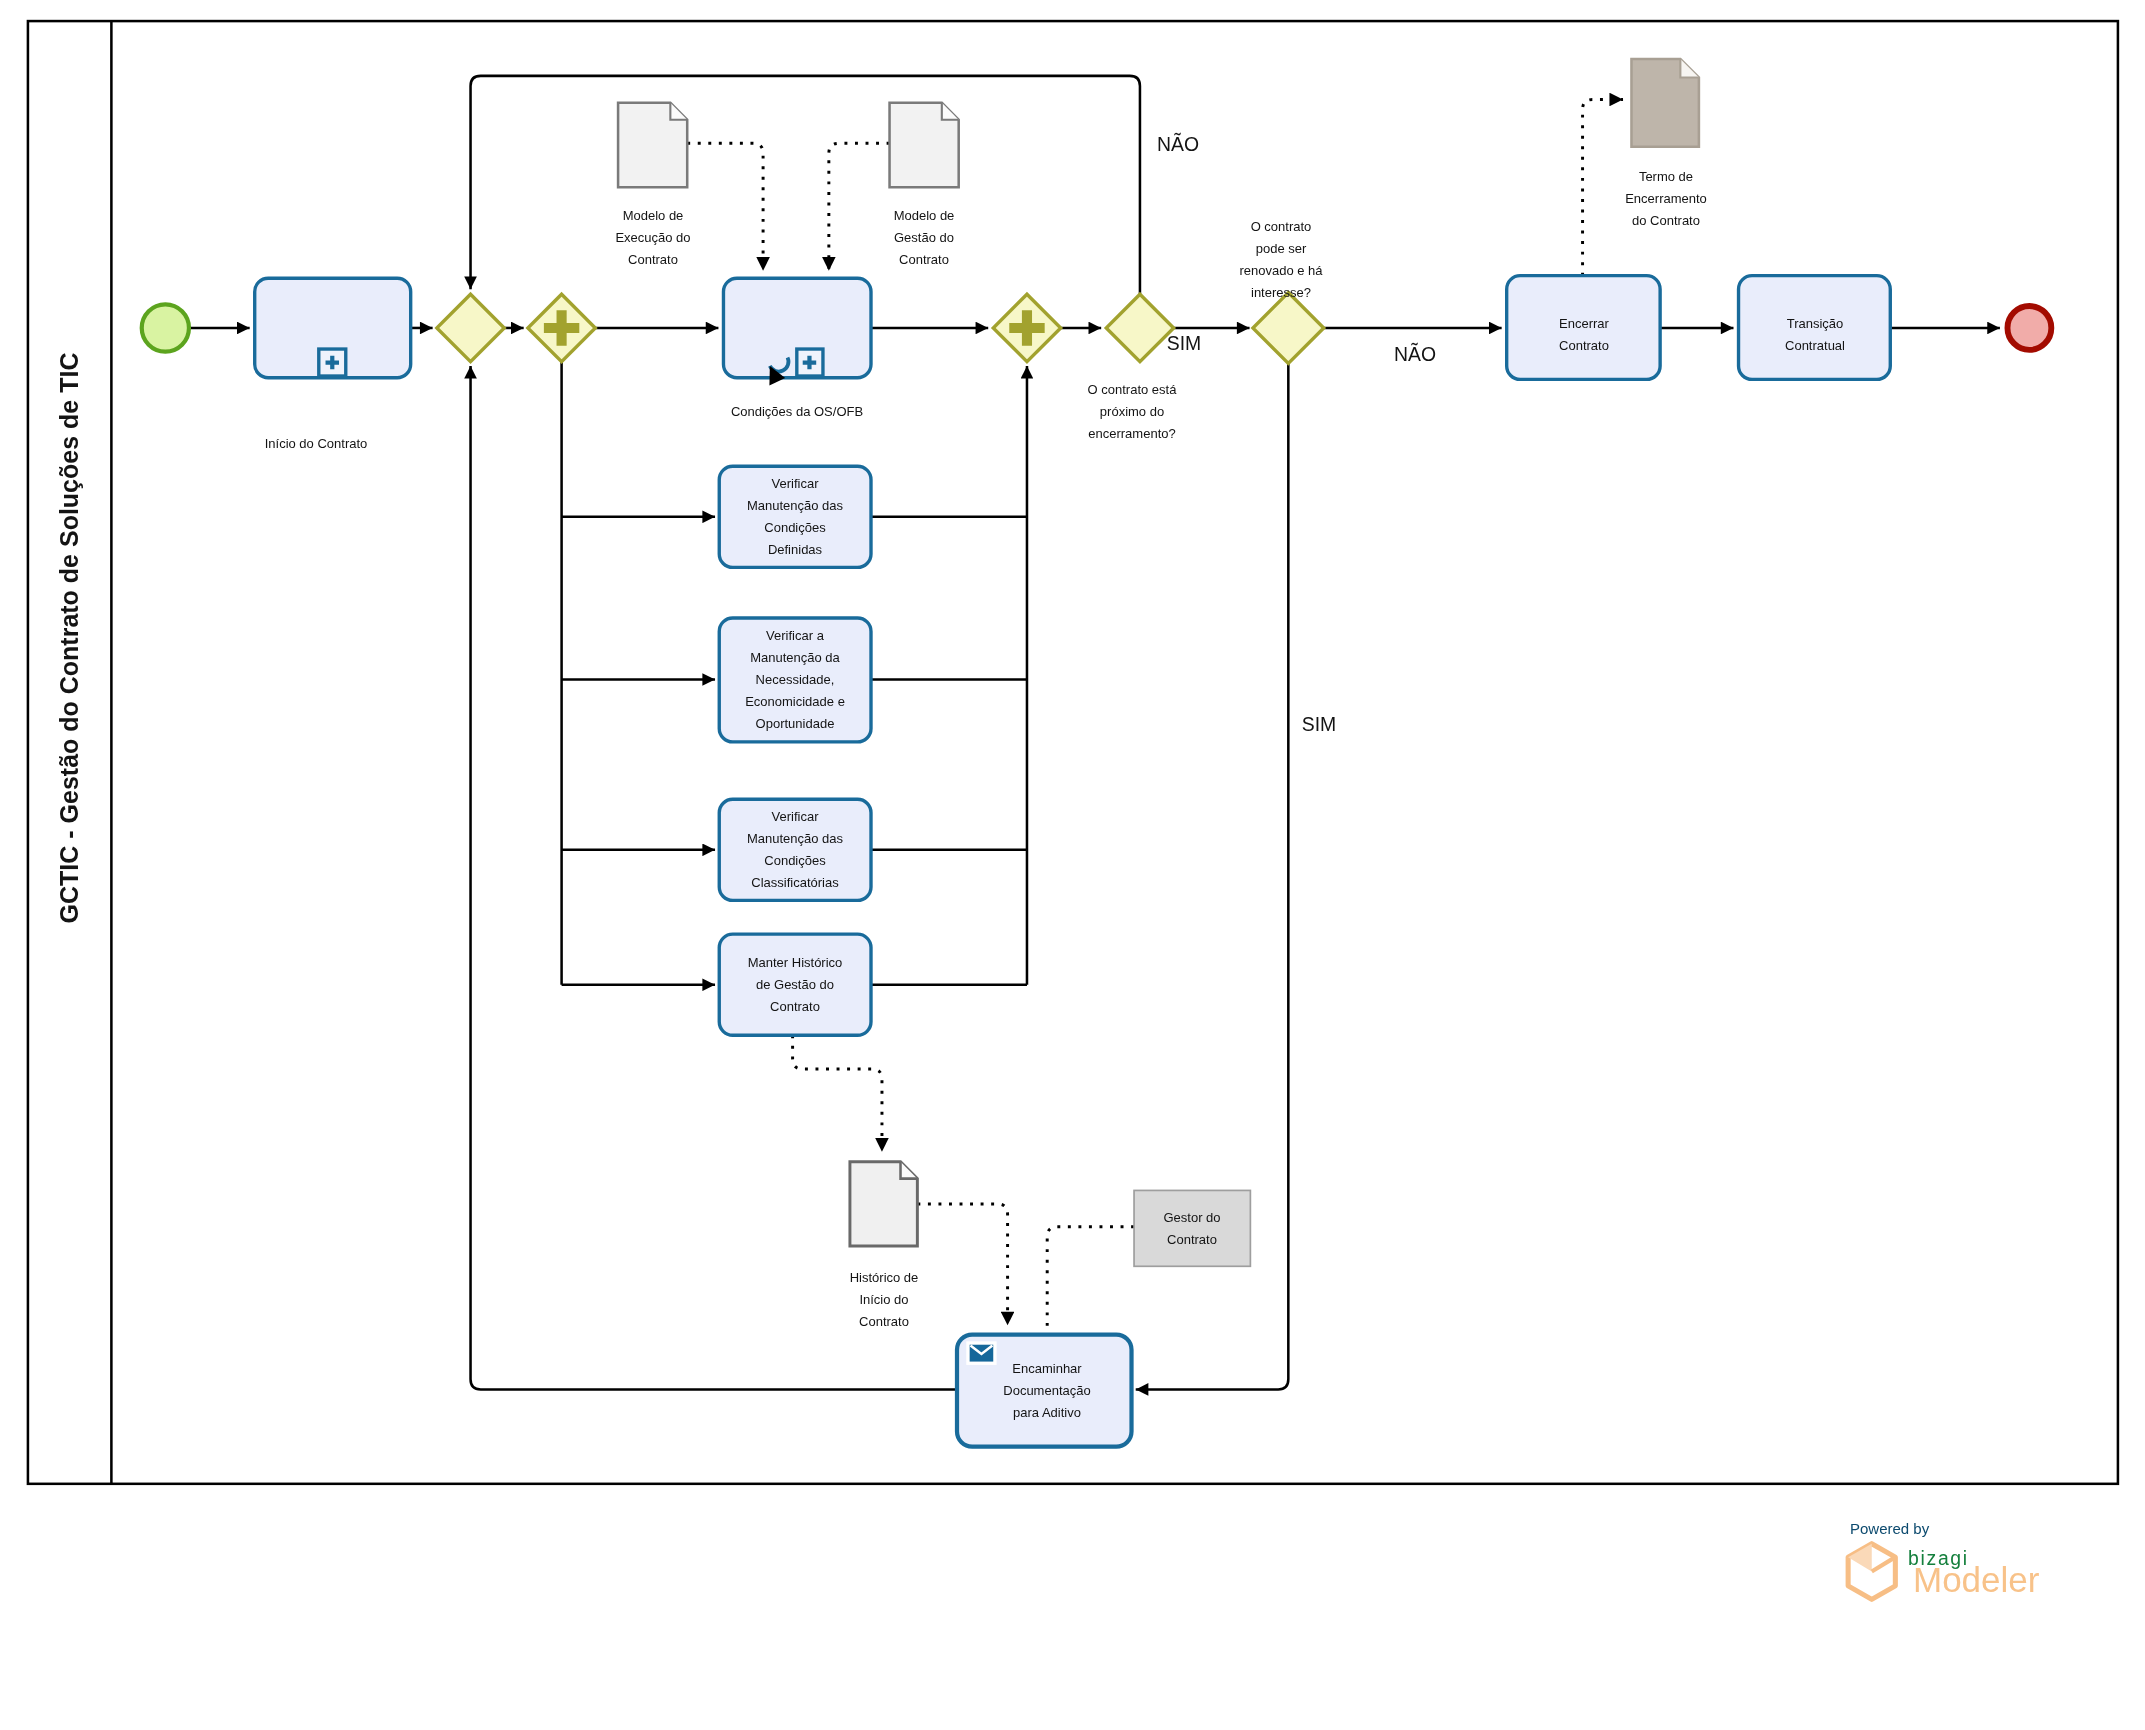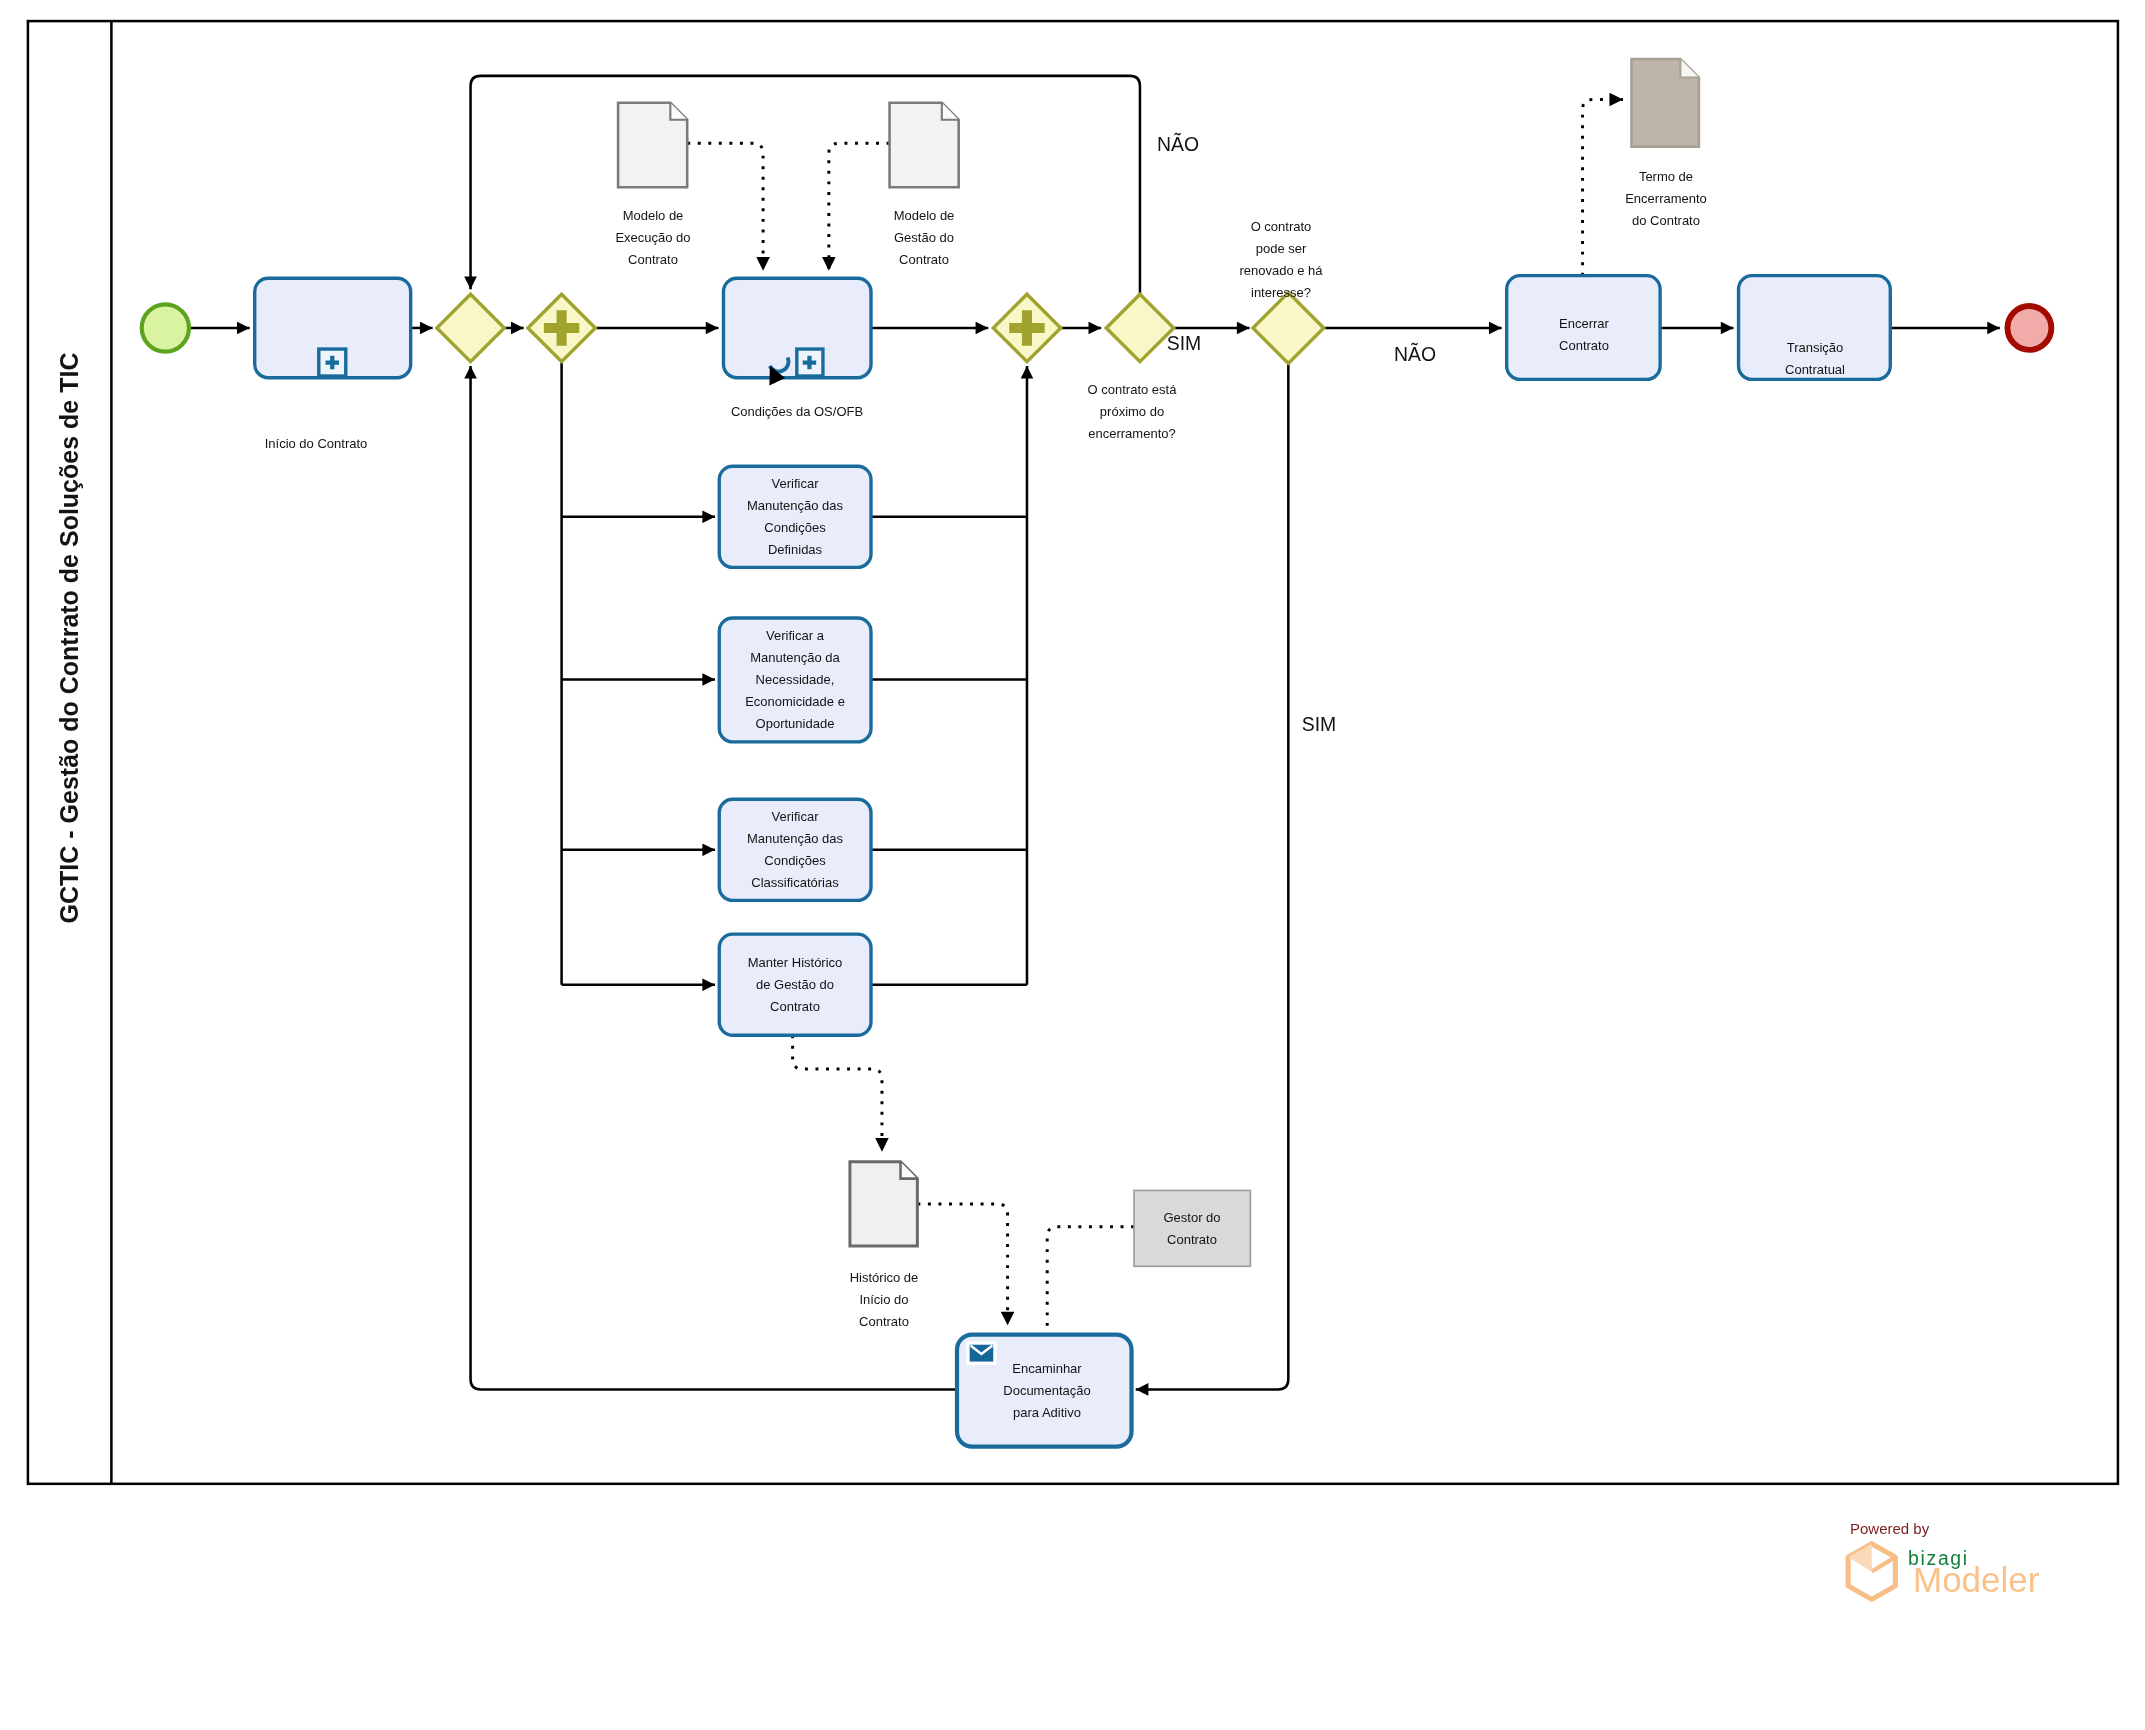--- a/index.html
+++ b/index.html
@@ -4,21 +4,21 @@
 <style>
   html,body{margin:0;padding:0;background:#fff;}
   body{position:relative;width:2145px;height:1730px;font-family:"Liberation Sans",sans-serif;overflow:hidden;}
   svg#diagram{position:absolute;left:0;top:0;}
   .lbl{position:absolute;transform:translate(-50%,-50%);text-align:center;white-space:pre-line;
        font-size:13px;line-height:22px;color:#141414;}
   .lane-title{font-weight:bold;font-size:25px;white-space:nowrap;
        transform:translate(-50%,-50%) rotate(-90deg);}
   .edge-lbl{font-size:19.4px;}
   .logo-text{position:absolute;white-space:nowrap;}
-  .powered{font-size:15px;color:#7f1d1d;}
+  .powered{font-size:15px;color:#0c4a6e;}
   .brand{font-size:19.4px;color:#15803d;letter-spacing:1.7px;}
   .product{font-size:35px;color:#F8C289;margin-left:8px;}
 </style>
 </head>
 <body>
 
 <svg id="diagram" width="2145" height="1730" viewBox="0 0 2544 2052" xmlns="http://www.w3.org/2000/svg">
   <defs>
     <marker id="arrow" viewBox="0 0 6 6" refX="6" refY="3" markerWidth="6.5" markerHeight="5" orient="auto" markerUnits="strokeWidth">
         <path d="M0,0 L6,3 L0,6 Z" fill="#000"></path>
@@ -158,21 +158,21 @@
 Condições
 Classificatórias</div>
 <div class="lbl" style="left:795px;top:985px;">Manter Histórico
 de Gestão do
 Contrato</div>
 <div class="lbl" style="left:1047px;top:1391px;">Encaminhar
 Documentação
 para Aditivo</div>
 <div class="lbl" style="left:1584px;top:335px;">Encerrar
 Contrato</div>
-<div class="lbl" style="left:1815px;top:335px;margin-top:24px;">Transição
+<div class="lbl" style="left:1815px;top:335px;">Transição
 Contratual</div>
 
 <div class="lbl" style="left:1132px;top:412px;">O contrato está
 próximo do
 encerramento?</div>
 <div class="lbl" style="left:1281px;top:260px;">O contrato
 pode ser
 renovado e há
 interesse?</div>
 

